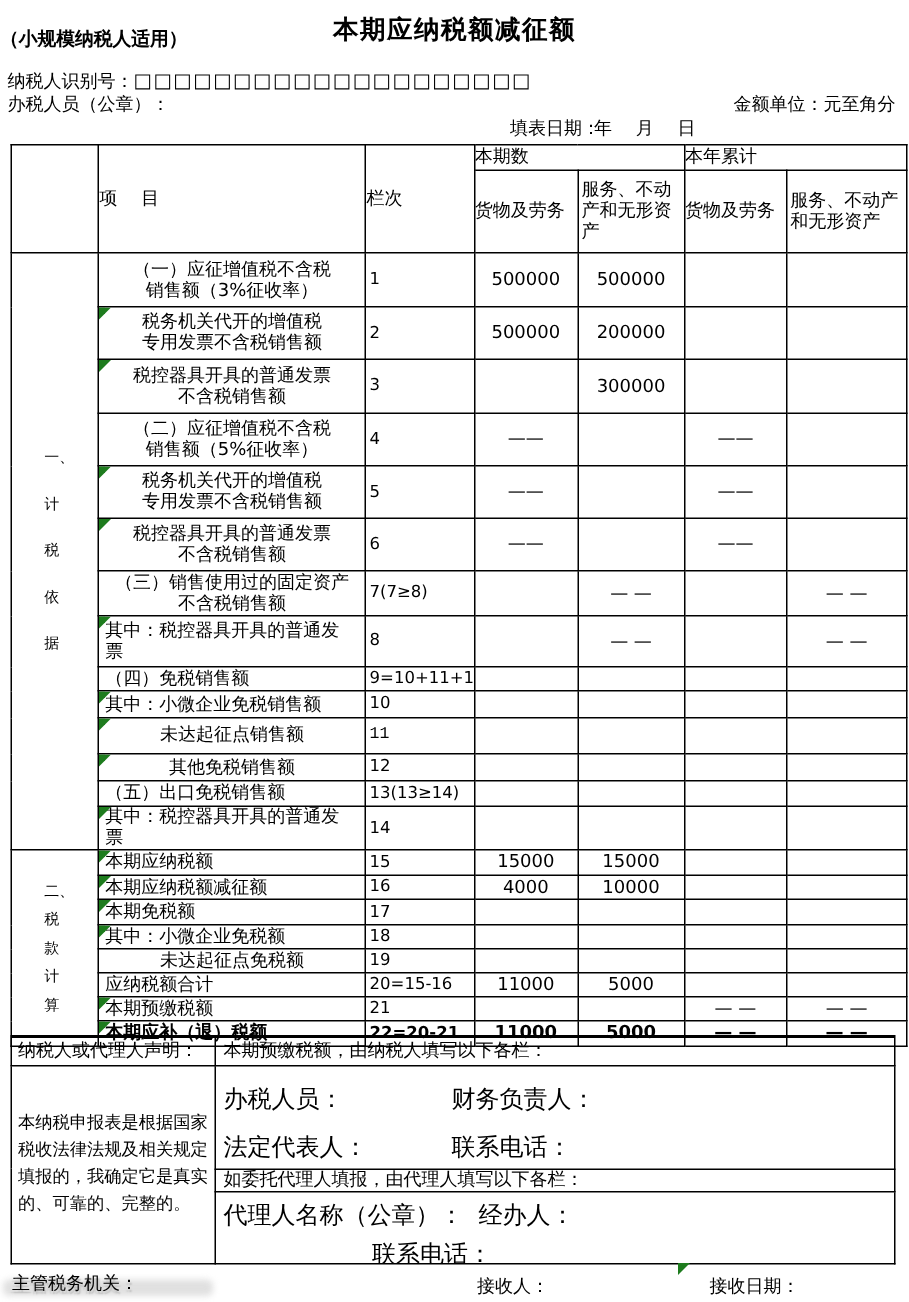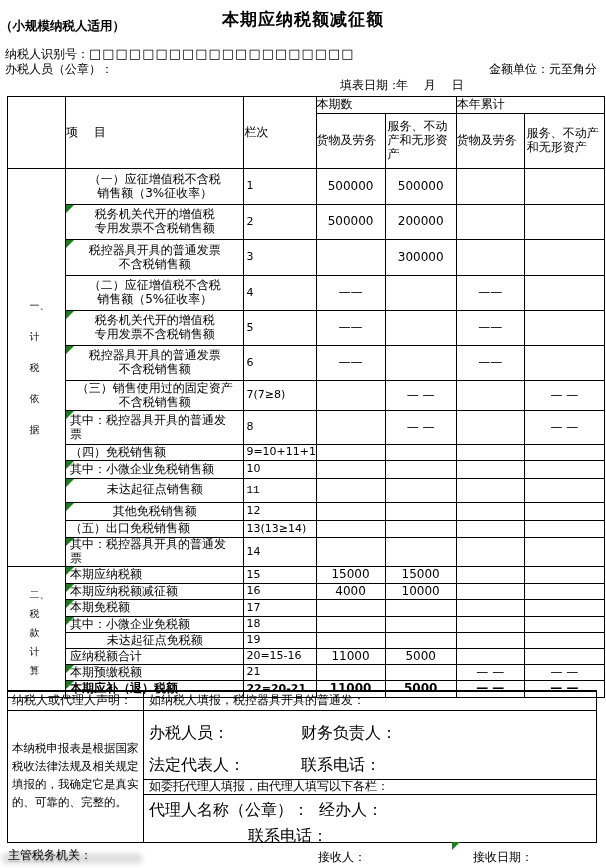--- a/index.html
+++ b/index.html
@@ -282,21 +282,21 @@
   </table>
 
   <table class="fttable">
     <colgroup>
         <col style="width:136px">
         <col style="width:453px">
       </colgroup>
     <tbody>
       <tr style="height:19px">
         <td class="ft-label">纳税人或代理人声明：</td>
-        <td class="ft-note">如纳税人填报，税控器具开具的普通发：</td>
+        <td class="ft-note">本期预缴税额，由纳税人填写以下各栏：</td>
       </tr>
       <tr style="height:69px">
         <td rowspan="3" class="declcell">本纳税申报表是根据国家税收法律法规及相关规定填报的，我确定它是真实的、可靠的、完整的。</td>
         <td class="relcell">
           <span class="pos" style="left:5px;top:13px">办税人员：</span>
           <span class="pos" style="left:157px;top:13px">财务负责人：</span>
           <span class="pos" style="left:5px;top:45px">法定代表人：</span>
           <span class="pos" style="left:157px;top:45px">联系电话：</span>
         </td>
       </tr>

